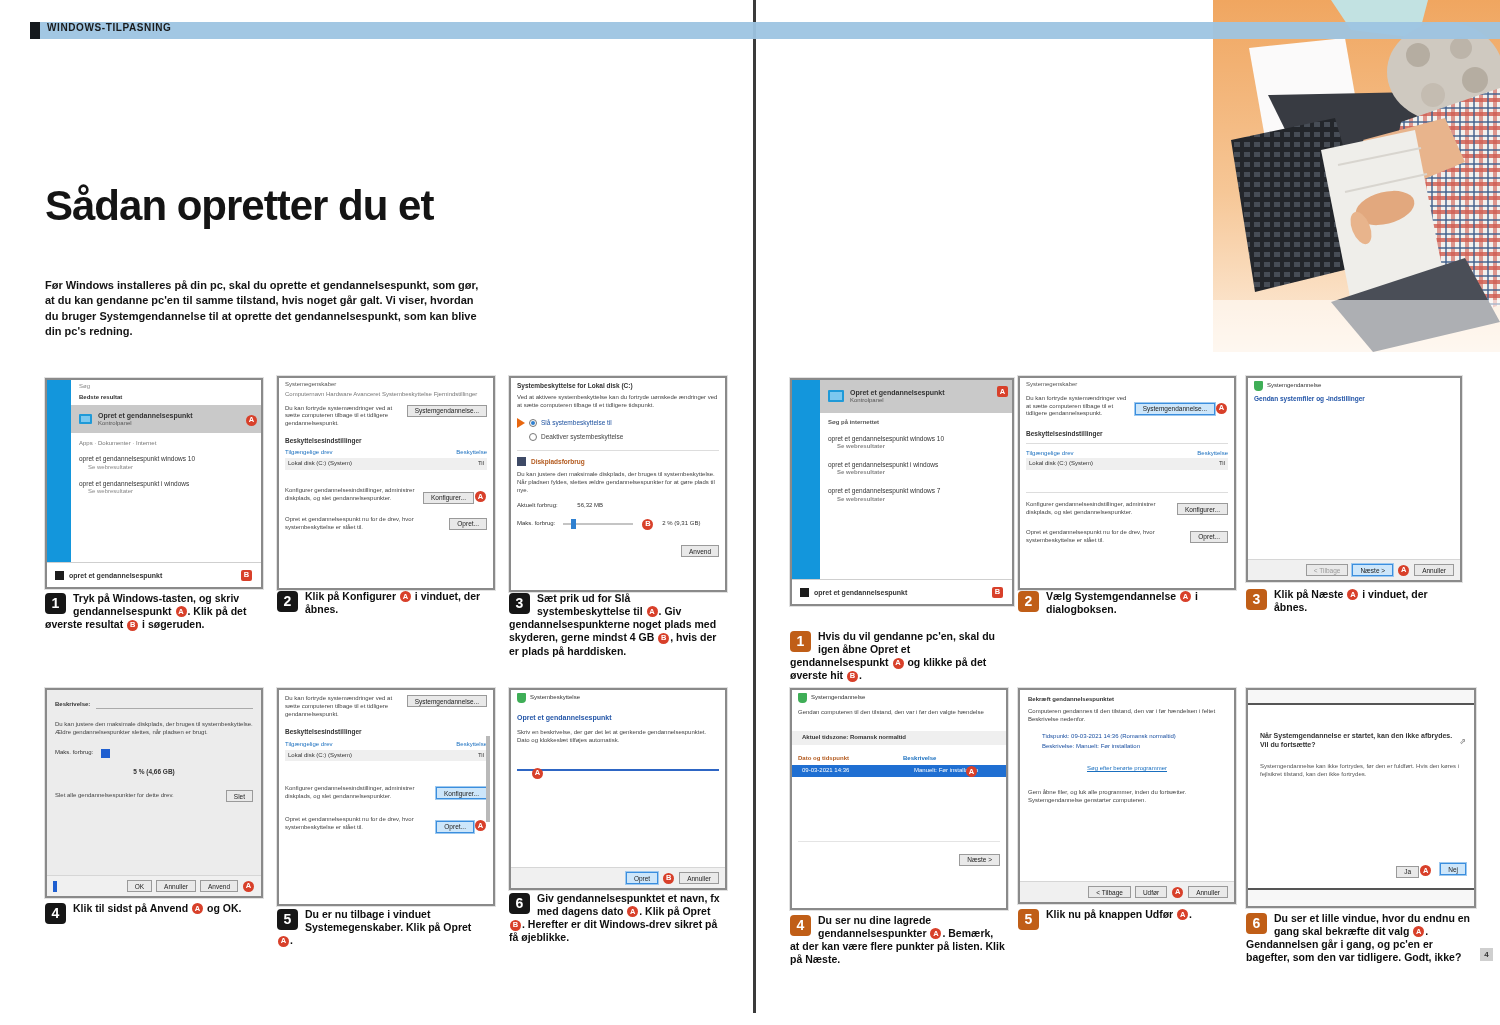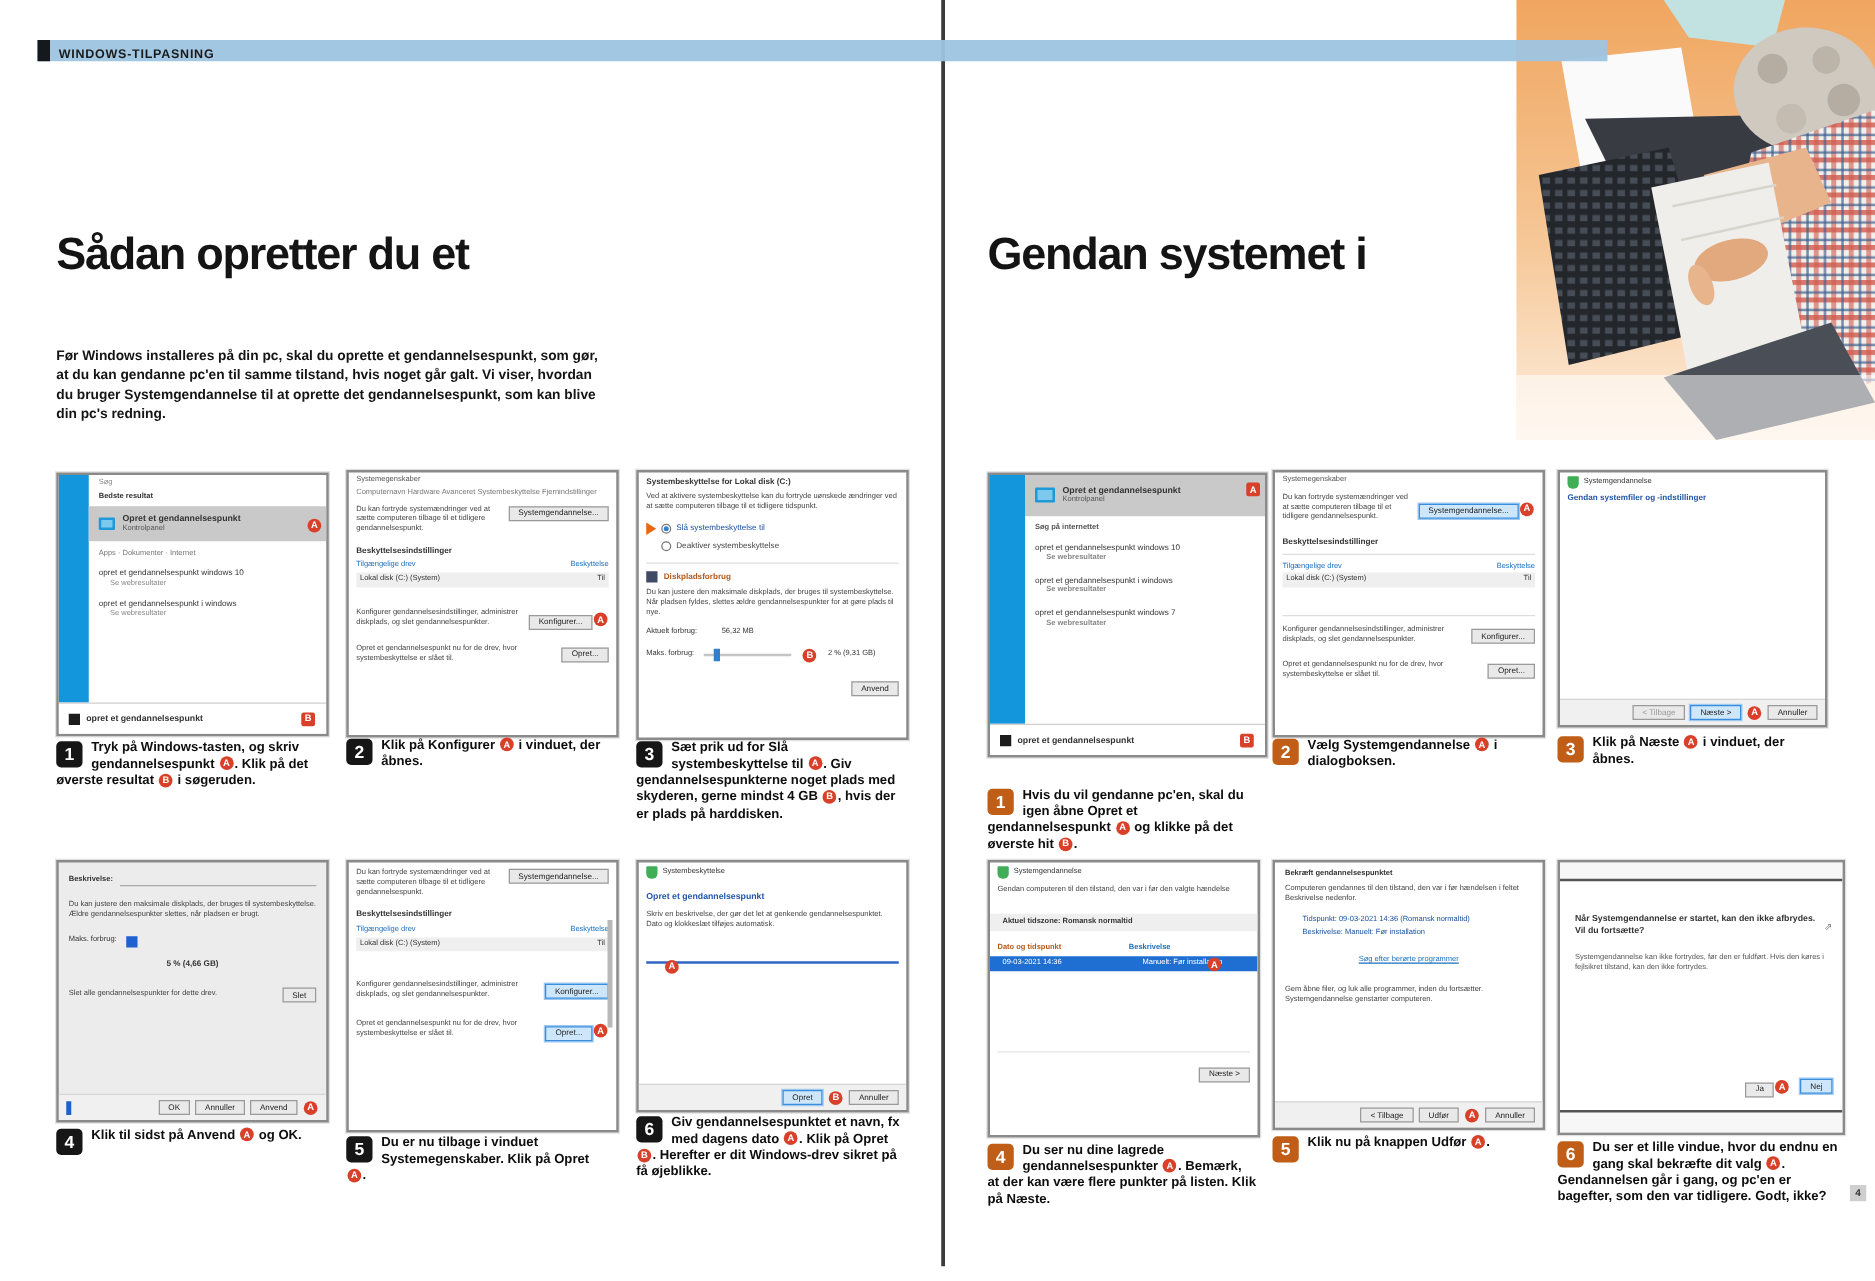--- a/index.html
+++ b/index.html
@@ -1,25 +1,25 @@
 <!DOCTYPE html>
 <html><head>
 <meta charset="utf-8">
 <style>
   html,body{margin:0;padding:0;background:#ffffff}
   .canvas{position:relative;width:1500px;height:1025px;background:#fff;overflow:hidden;
           font-family:"Liberation Sans",sans-serif;color:#141414}
   
-  .topbar{position:absolute;left:30px;top:32px;width:1256px;height:17px;
-          background:rgba(157,196,226,0.95);z-index:6;display:flex;align-items:flex-end}
+  .topbar{position:absolute;left:30px;top:22px;width:1470px;height:17px;
+          background:rgba(157,196,226,0.95);z-index:6;display:flex;align-items:flex-start}
   .topbar .cap{width:10px;height:100%;background:#15191d;margin-right:7px}
   .hlabel{font-size:10px;font-weight:bold;letter-spacing:.6px;color:#1b1b1b}
   .gutter{position:absolute;left:753px;top:0;width:3px;height:1013px;background:#3b3b3b;z-index:5}
   
-  .title{position:absolute;font-size:36px;font-weight:bold;letter-spacing:-1px;line-height:1.16;z-index:2}
+  .title{position:absolute;font-size:42px;font-weight:bold;letter-spacing:-1px;line-height:1.16;z-index:2}
   .intro{position:absolute;font-size:11px;font-weight:bold;line-height:1.4;z-index:2}
   
   .caption{position:absolute;font-size:10.5px;font-weight:bold;line-height:1.25;color:#0e0e0e;z-index:2}
   .badge{float:left;width:21px;height:21px;border-radius:4px;margin:1px 7px 2px 0;color:#fff;
          font-size:14px;font-weight:bold;display:flex;align-items:center;justify-content:center}
   .badge.black{background:#161616}.badge.orange{background:#c05e17}
   .callout{display:inline-flex;width:11px;height:11px;border-radius:50%;background:#d8402a;color:#fff;
            font-size:7.5px;font-weight:bold;align-items:center;justify-content:center;
            vertical-align:1px;margin:0 1px;line-height:1;flex:none}
   .callout.sq{border-radius:2px}
@@ -298,21 +298,20 @@
   <div class="caption" style="left:277px;top:908px;width:205px">
     <span class="badge black">5</span>
     <span>Du er nu tilbage i vinduet Systemegenskaber. Klik på Opret <span class="callout">A</span>.</span>
   </div>
   <div class="caption" style="left:509px;top:892px;width:215px">
     <span class="badge black">6</span>
     <span>Giv gendannelsespunktet et navn, fx med dagens dato <span class="callout">A</span>. Klik på Opret <span class="callout">B</span>. Herefter er dit Windows-drev sikret på få øjeblikke.</span>
   </div>
 
   <div class="title" style="left:790px;top:182px">
-    <div>Gendan systemet i</div>
   </div>
 
   <div class="shot" style="left:790px;top:378px;width:220px;height:224px">
     <div class="smstrip" style="width:28px"></div>
     <div style="margin-left:28px">
       <div class="smres" style="padding:8px 8px">
         <span class="appicon" style="width:16px;height:12px"></span>
         <div>
           <div class="t7" style="font-weight:bold">Opret et gendannelsespunkt</div>
           <div class="t6" style="color:#555">Kontrolpanel</div>

